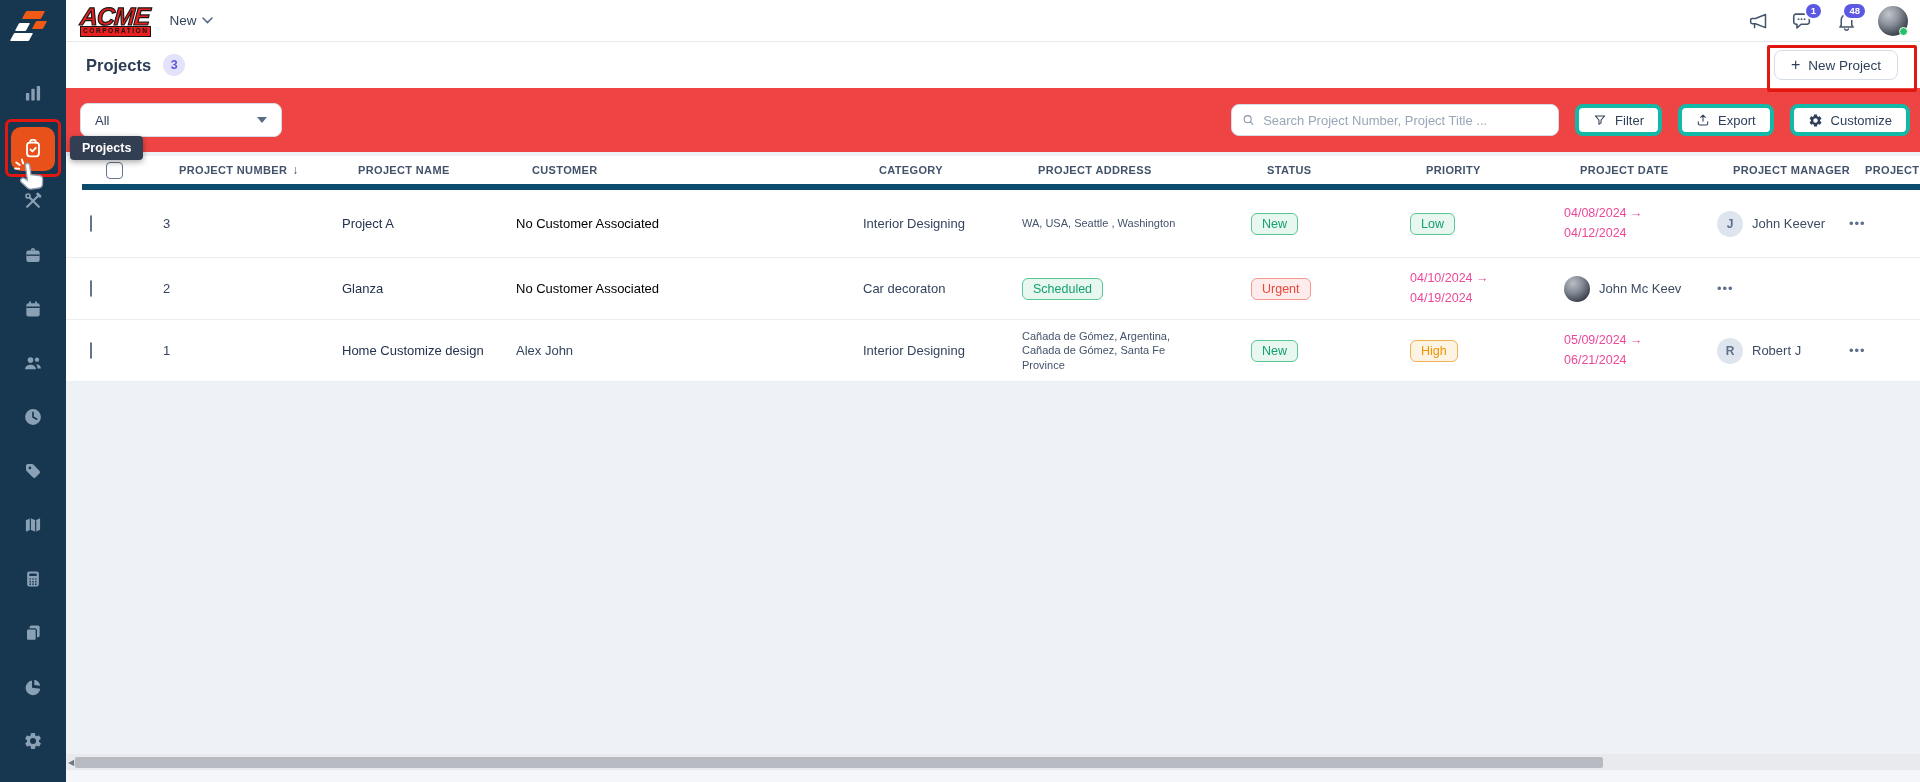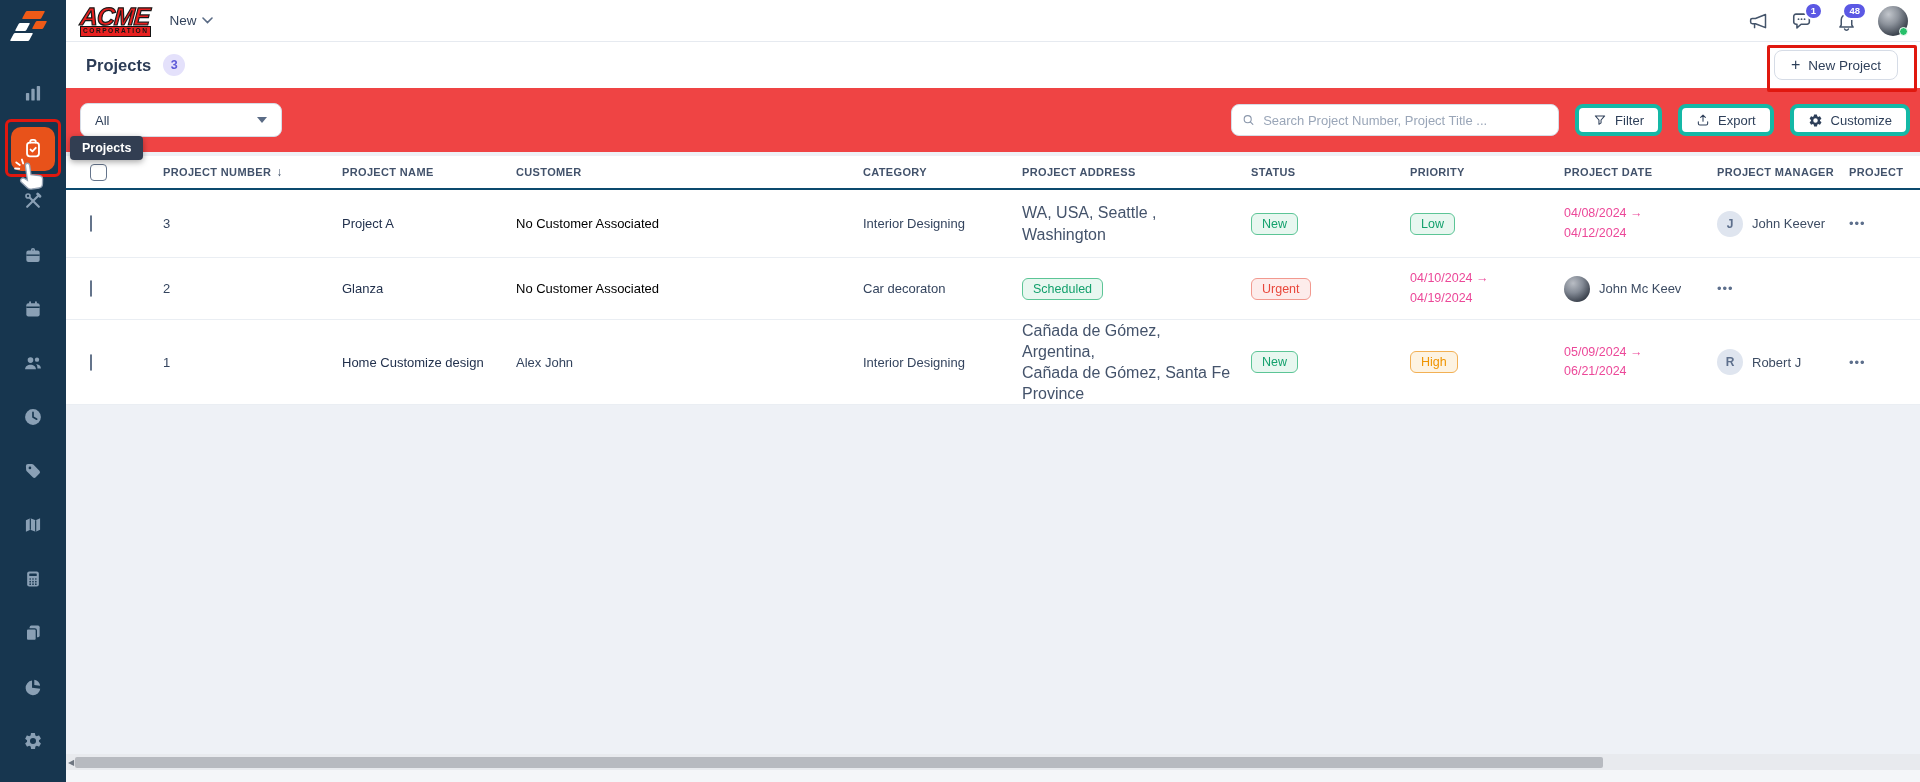--- a/index.html
+++ b/index.html
@@ -55,31 +55,31 @@
   .caret-down { margin-left:auto; width:0; height:0; border-left:5px solid transparent; border-right:5px solid transparent; border-top:6px solid #5a6b85; }
   .filter-right { margin-left:auto; display:flex; align-items:center; gap:16px; }
   .proj-search { width:328px; height:32px; background:#fff; border:1px solid #d6dce6; border-radius:8px; display:flex; align-items:center; padding:0 10px; gap:8px; }
   .proj-search input { border:none; outline:none; font-size:13px; color:#33435c; width:100%; font-family:inherit; background:transparent; }
   .proj-search input::placeholder { color:#9aa6b8; }
   .tool-btn { height:32px; background:#fff; border:4px solid #14b8a6; border-radius:8px; display:flex; align-items:center; gap:8px; padding:0 14px; font-size:13px; color:#2e3f59; cursor:pointer; }
 
   
   .table-wrap { margin-top:4px; background:#fff; }
   .grid { display:grid; grid-template-columns:97px 179px 174px 347px 159px 229px 159px 154px 153px 132px 71px; align-items:center; }
-  .thead { min-height:34px; border-bottom:2px solid #0c4a6e; }
+  .thead { min-height:34px; border-bottom:6px solid #0c4a6e;margin-left:16px; }
   .th { font-size:11px; font-weight:700; letter-spacing:.35px; color:#42526b; white-space:nowrap; overflow:hidden; padding-right:14px; display:flex; align-items:center; gap:5px; }
   .sort-arrow { font-size:12px; color:#42526b; }
   .trow { min-height:62px; border-bottom:1px solid #eaeef3; }
   .trow:first-child { min-height:68px; }
   .cell { font-size:13px; color:#34445e; padding-right:16px; }
   .cell-check { padding-left:24px; }
   .checkbox { width:17px; height:17px; border:1.6px solid #64748b; border-radius:4px; background:#fff; cursor:pointer; }
   .cell-name { font-weight:500; color:#22314d; }
   .muted { color:#000000; }
-  .cell-address { font-size:16px; color:#44536b; line-height:1.32; }
+  .cell-address { font-size:11px; color:#44536b; line-height:1.32; }
   .pill { display:inline-block; padding:3px 10px; border-radius:6px; border:1px solid; font-size:12.5px; }
   .tone-green  { color:#14a16d; border-color:#5cc596; background:#e8f7f0; }
   .tone-red    { color:#e8473b; border-color:#f2998f; background:#fdeceb; }
   .tone-orange { color:#ef9400; border-color:#f2b054; background:#fdf3e2; }
   .cell-date { font-size:12.5px; line-height:1.55; color:#ec4899; white-space:nowrap; }
   .cell-manager { display:flex; align-items:center; gap:9px; overflow:hidden; white-space:nowrap; }
   .avatar { width:26px; height:26px; min-width:26px; border-radius:50%; background:#dfe5ef; color:#5d6f8c; font-size:12px; font-weight:600; display:flex; align-items:center; justify-content:center; }
   .avatar.photo { background:radial-gradient(circle at 35% 28%, #b9bdc4 0%, #848b96 38%, #383f4a 78%, #22262d 100%); }
   .manager-name { font-size:13px; color:#3d4c63; overflow:hidden; }
   .cell-actions { color:#5d6f8c; font-size:13px; letter-spacing:1px; cursor:pointer; }

